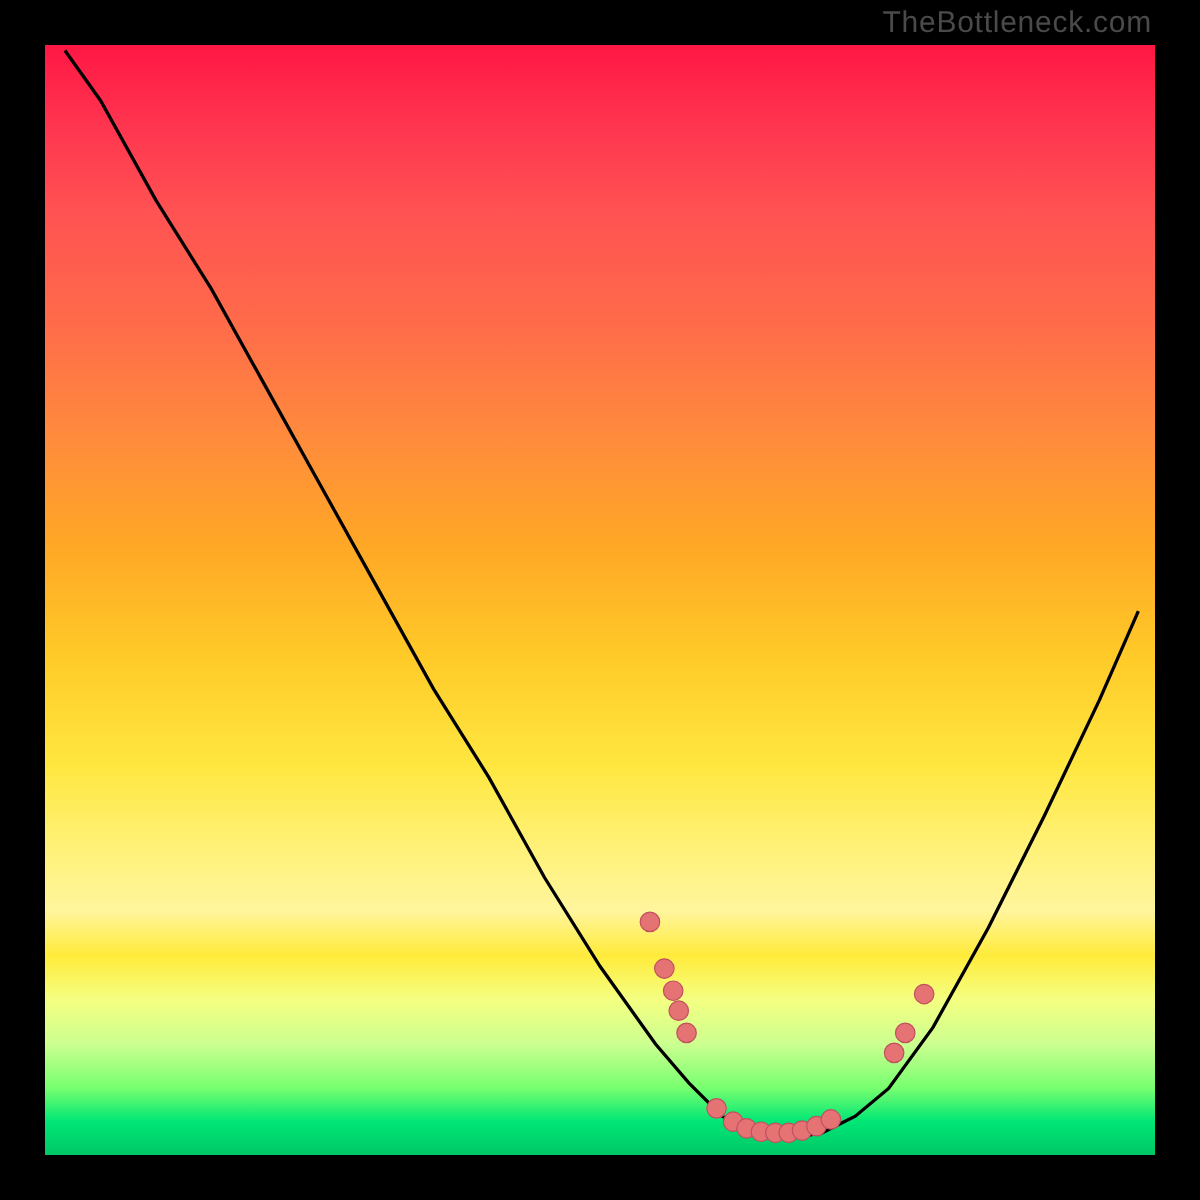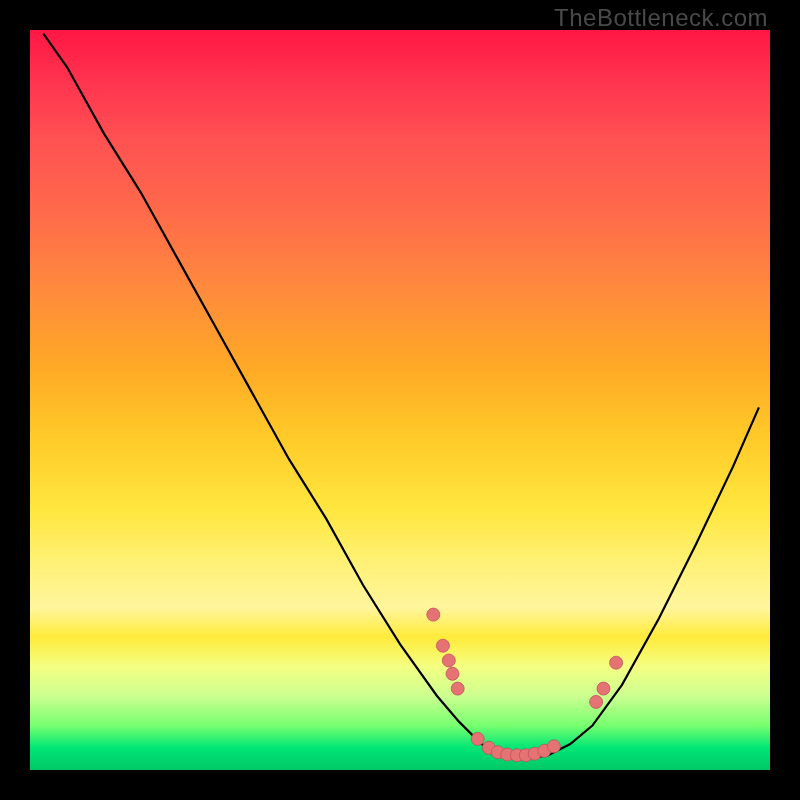--- a/index.html
+++ b/index.html
@@ -34,21 +34,21 @@
         #00e676 97%,
         #00c766 100%
       );
     }
     .watermark {
       position: absolute;
       top: 4px;
       right: 32px;
       color: #4a4a4a;
       font-family: Arial, sans-serif;
-      font-size: 24px;
+      font-size: 20px;
       font-weight: 500;
       letter-spacing: 0.5px;
     }
     svg.curve {
       position: absolute;
       left: 0;
       top: 0;
       width: 740px;
       height: 740px;
     }

